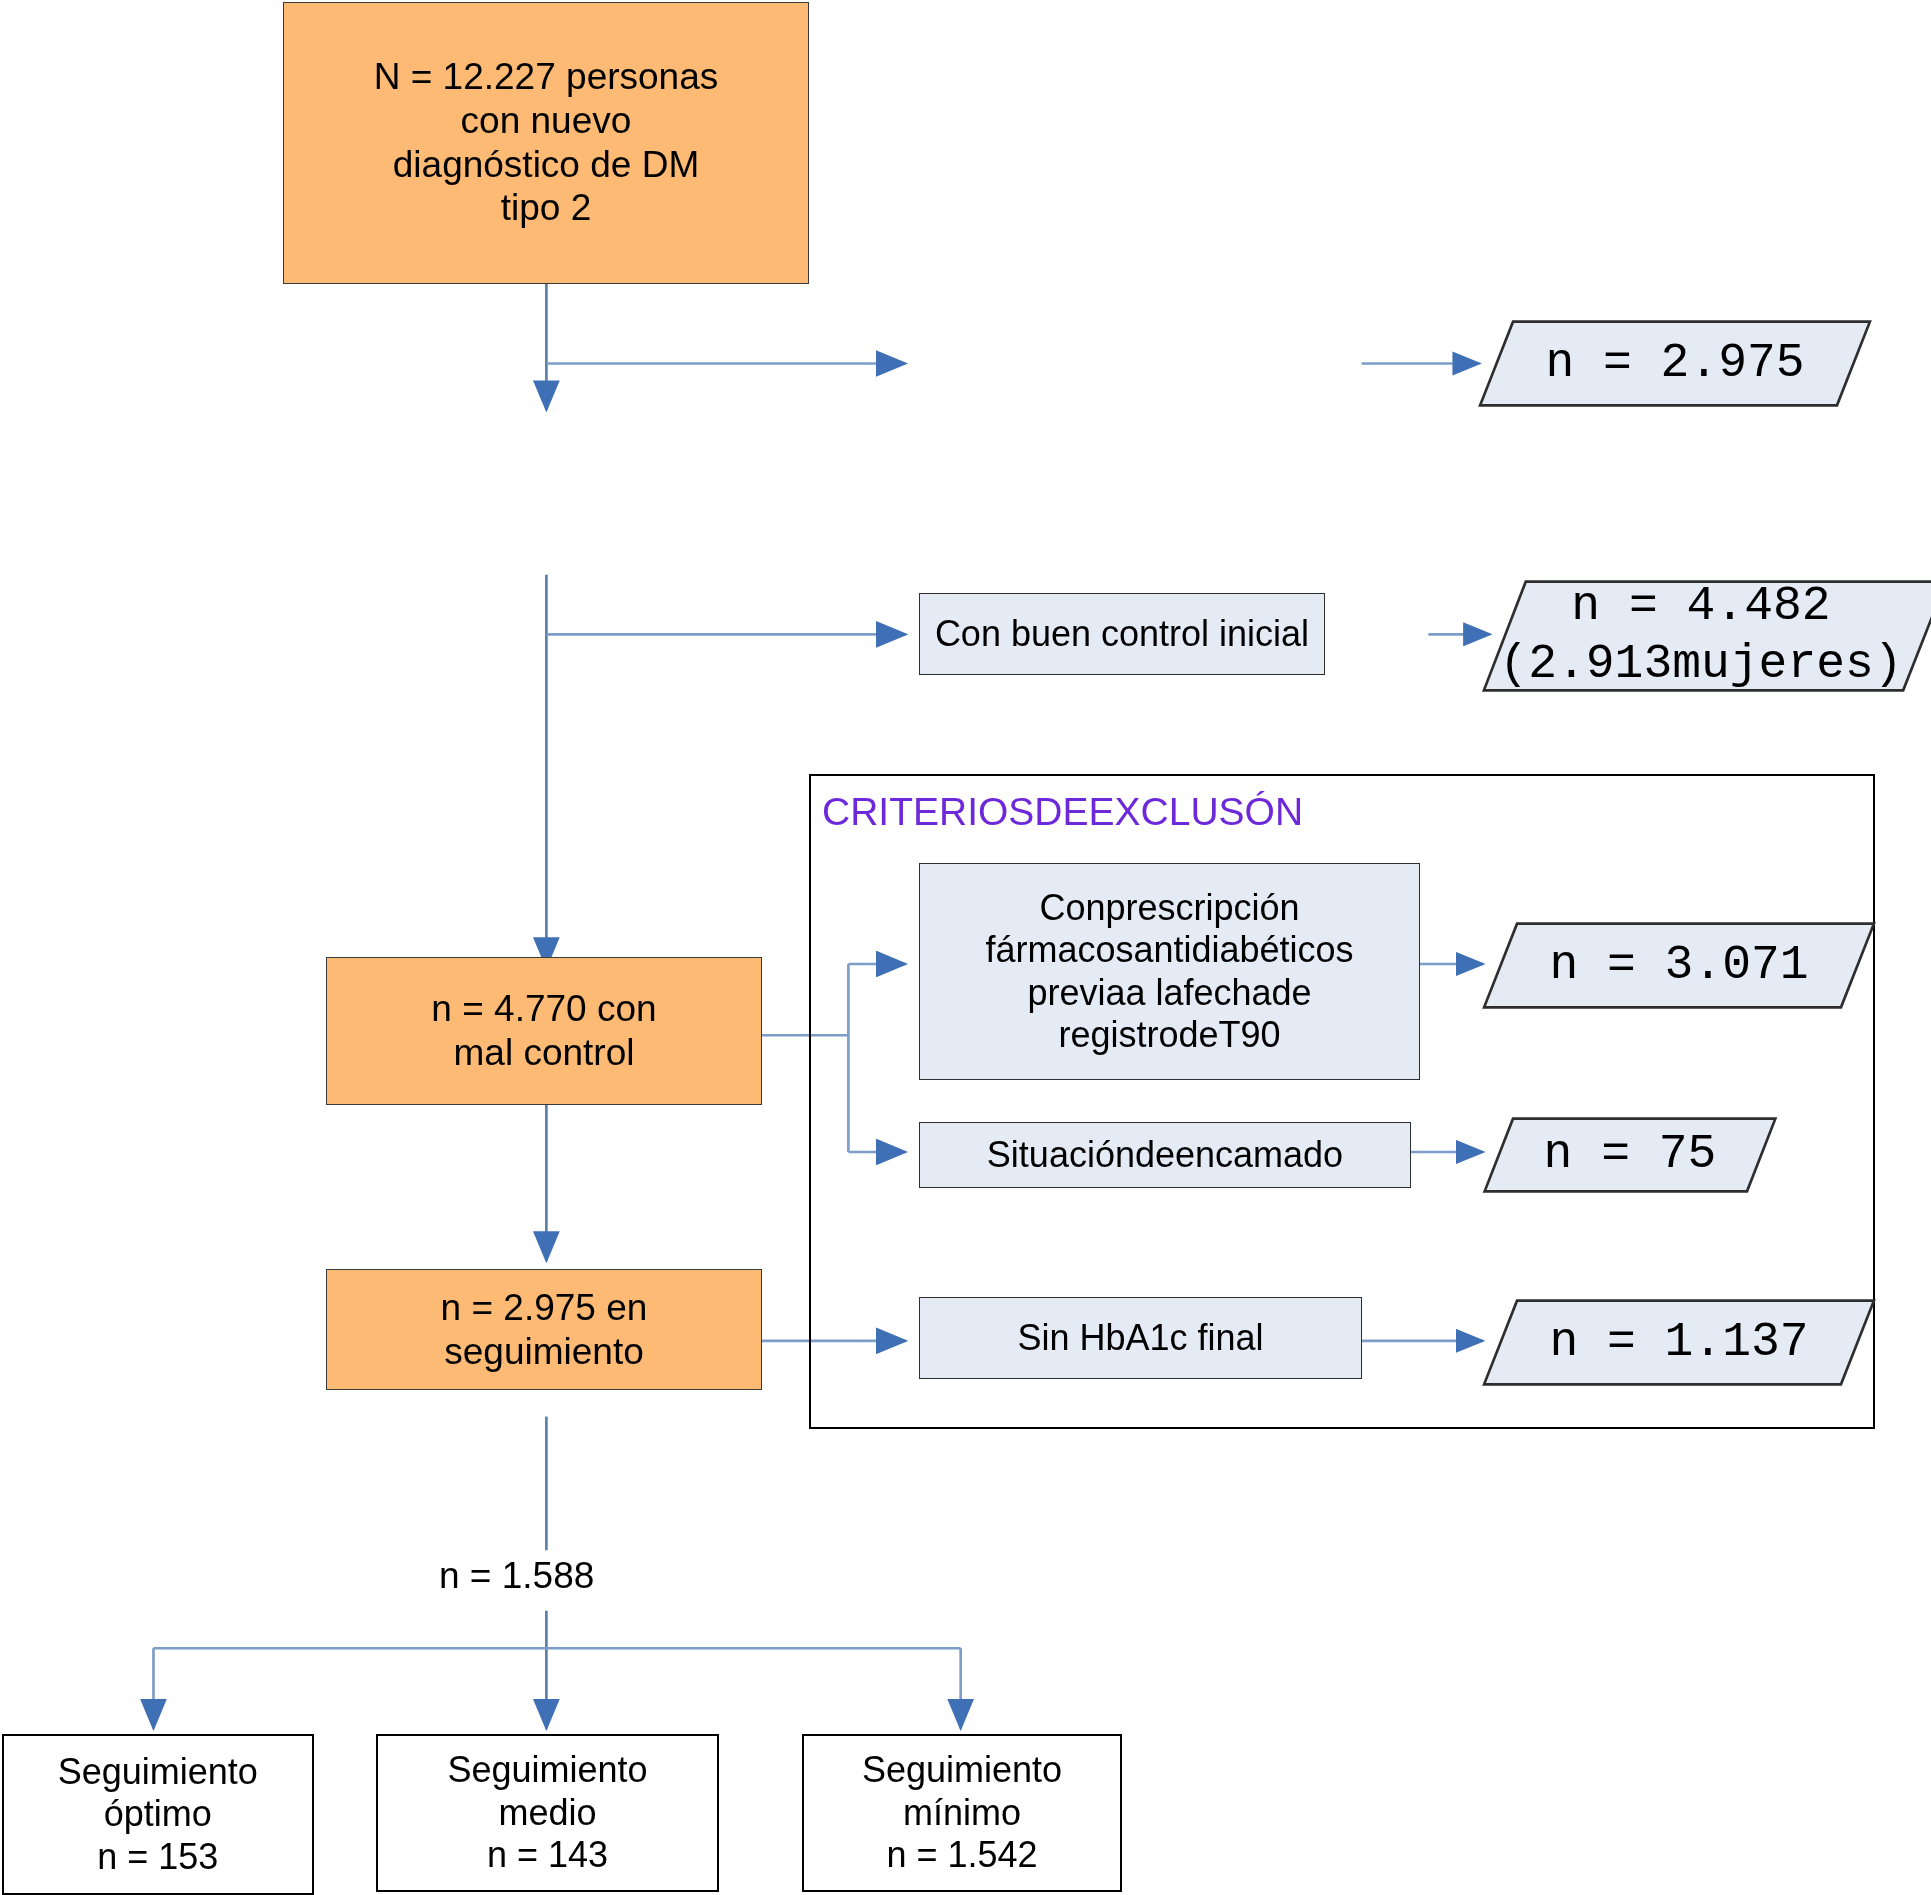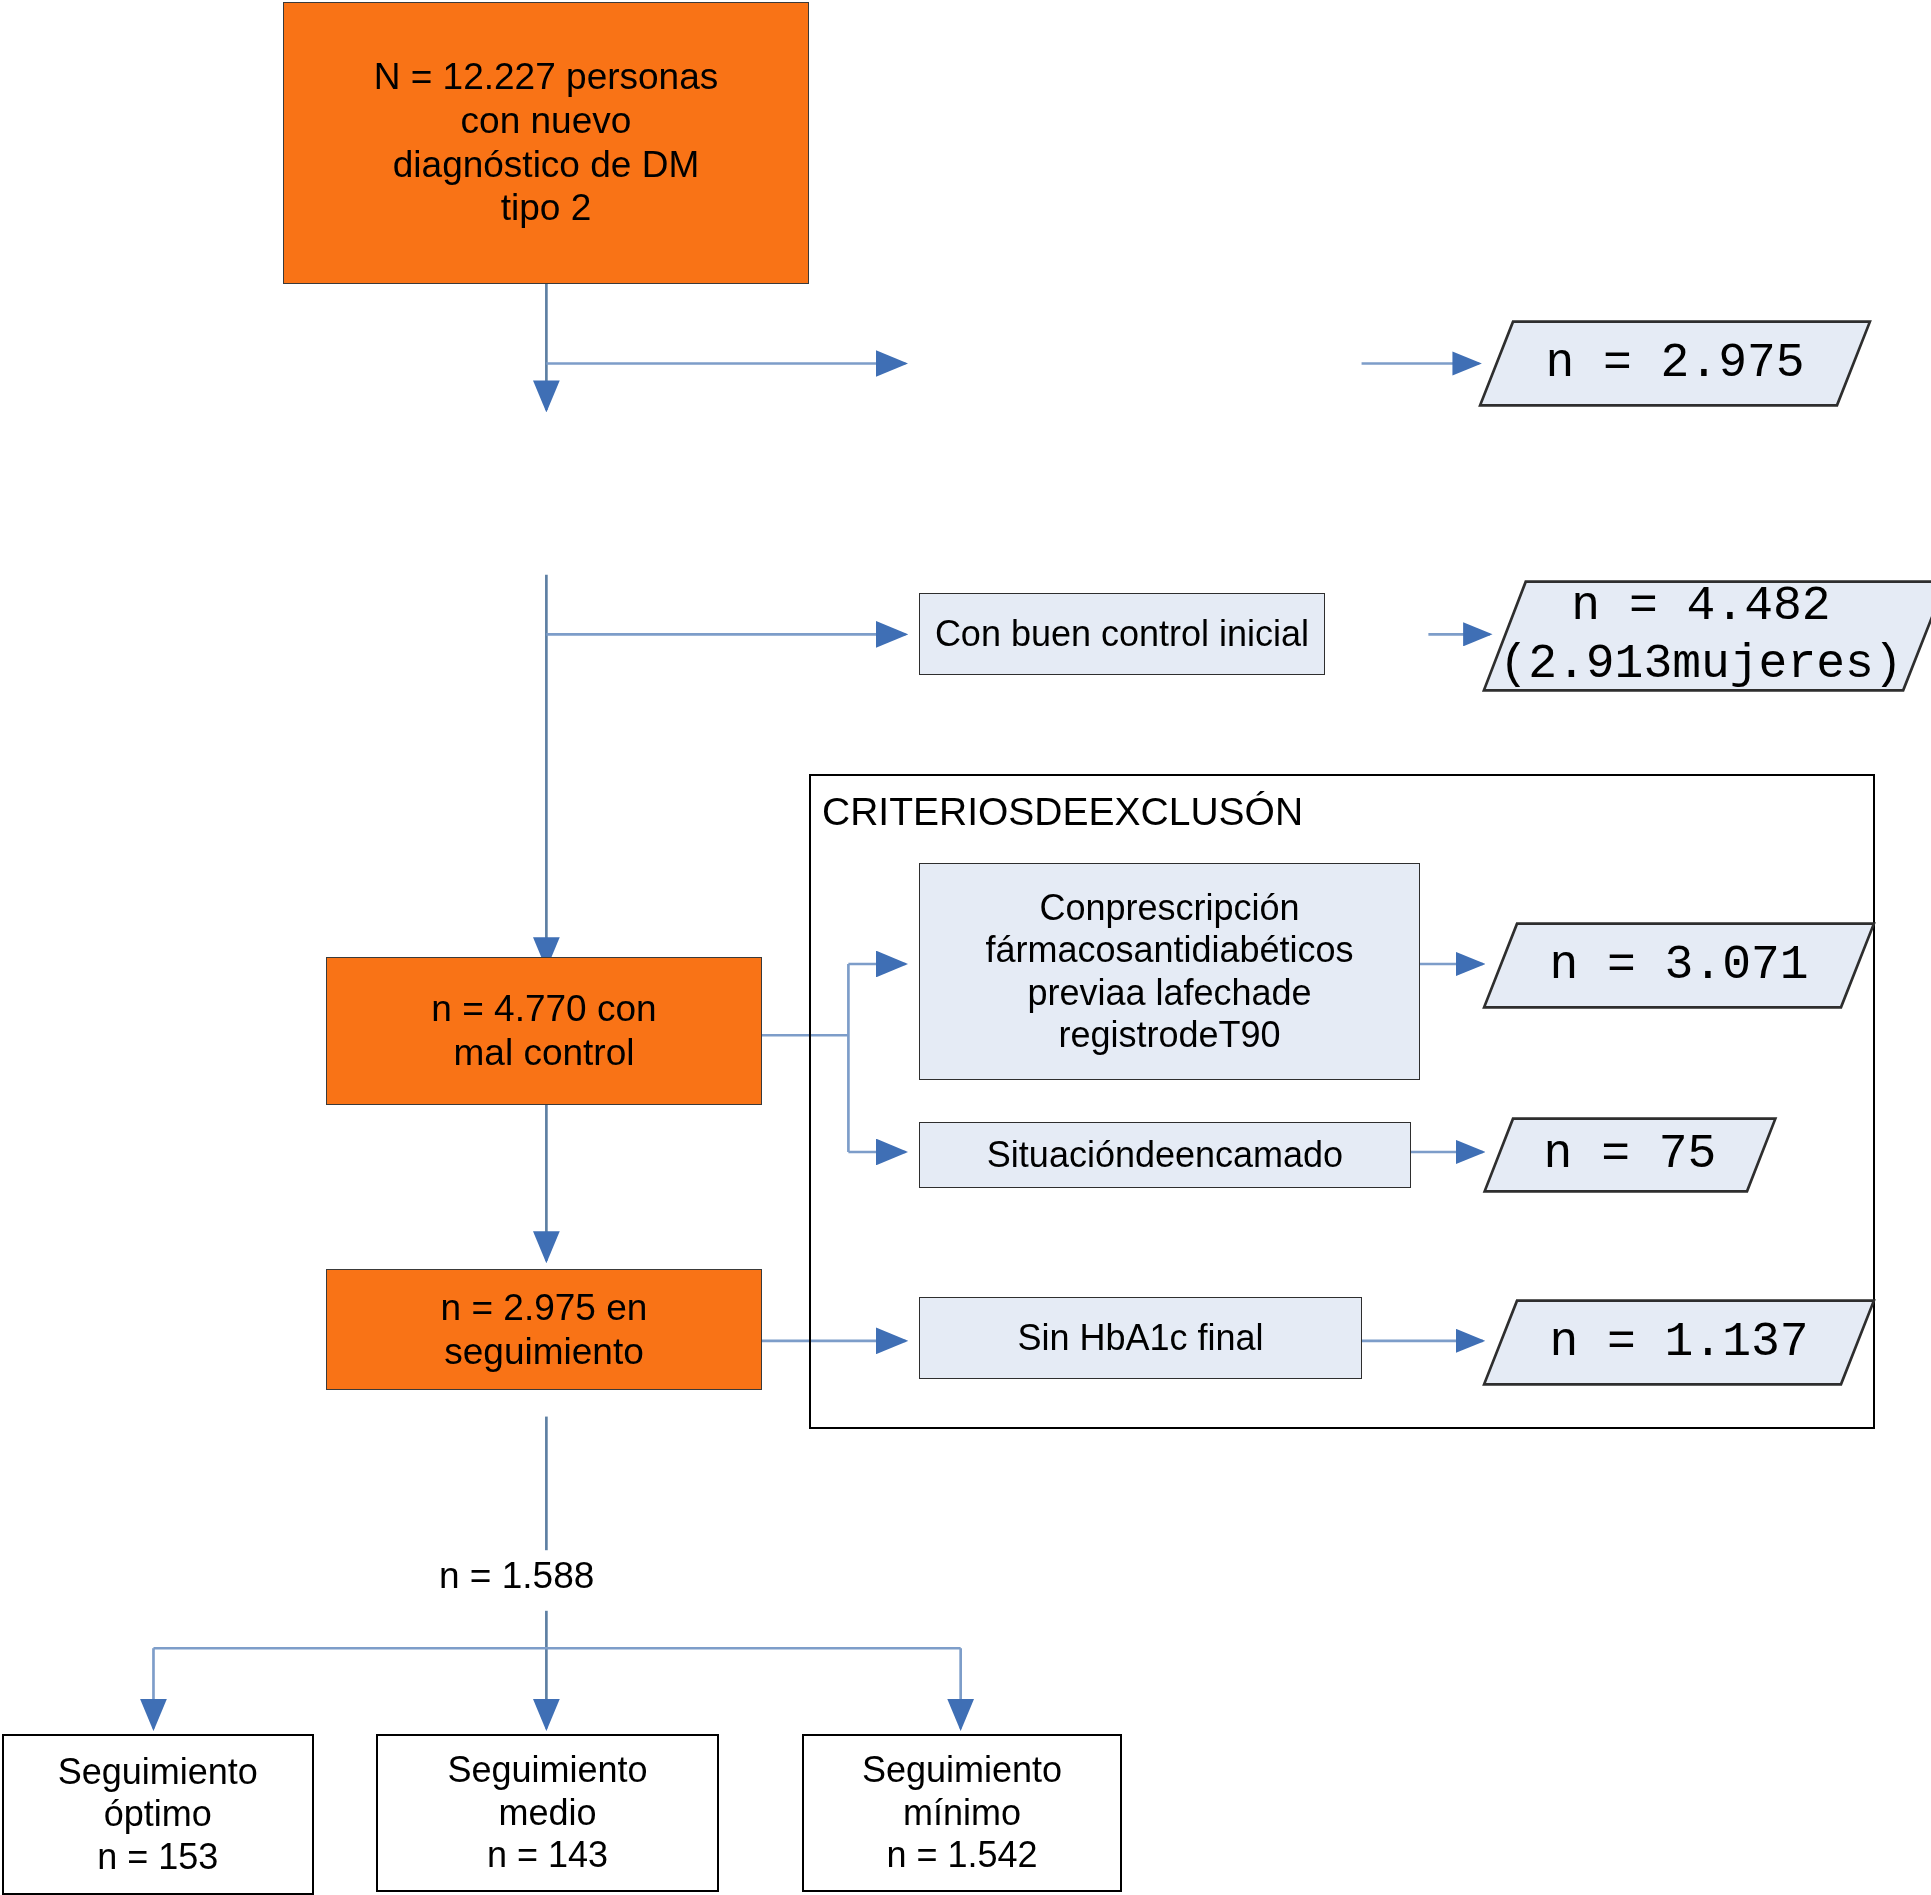--- a/index.html
+++ b/index.html
@@ -27,21 +27,21 @@
     box-sizing: border-box;
     display: flex;
     align-items: center;
     justify-content: center;
     text-align: center;
     color: #000000;
     line-height: 1.18;
     white-space: pre-line;
   }
   .proc {
-    background: #f97316;
+    background: #fdba74;
     border: 1.8px solid #3a3a3a;
     font-size: 37px;
   }
   .proc-sm {
     background: #e5ebf5;
     border: 1.8px solid #2e2e2e;
     font-size: 36px;
   }
   .result {
     background: #ffffff;
@@ -69,21 +69,21 @@
   }
   .group-box {
     position: absolute;
     box-sizing: border-box;
     border: 2.7px solid #000000;
     background: transparent;
   }
   .group-title {
     position: absolute;
     font-size: 39px;
-    color: #000000;
+    color: #6d28d9;
     white-space: nowrap;
   }
   .free-label {
     position: absolute;
     font-size: 37px;
     color: #000;
     white-space: nowrap;
   }
 </style>
 </head>

